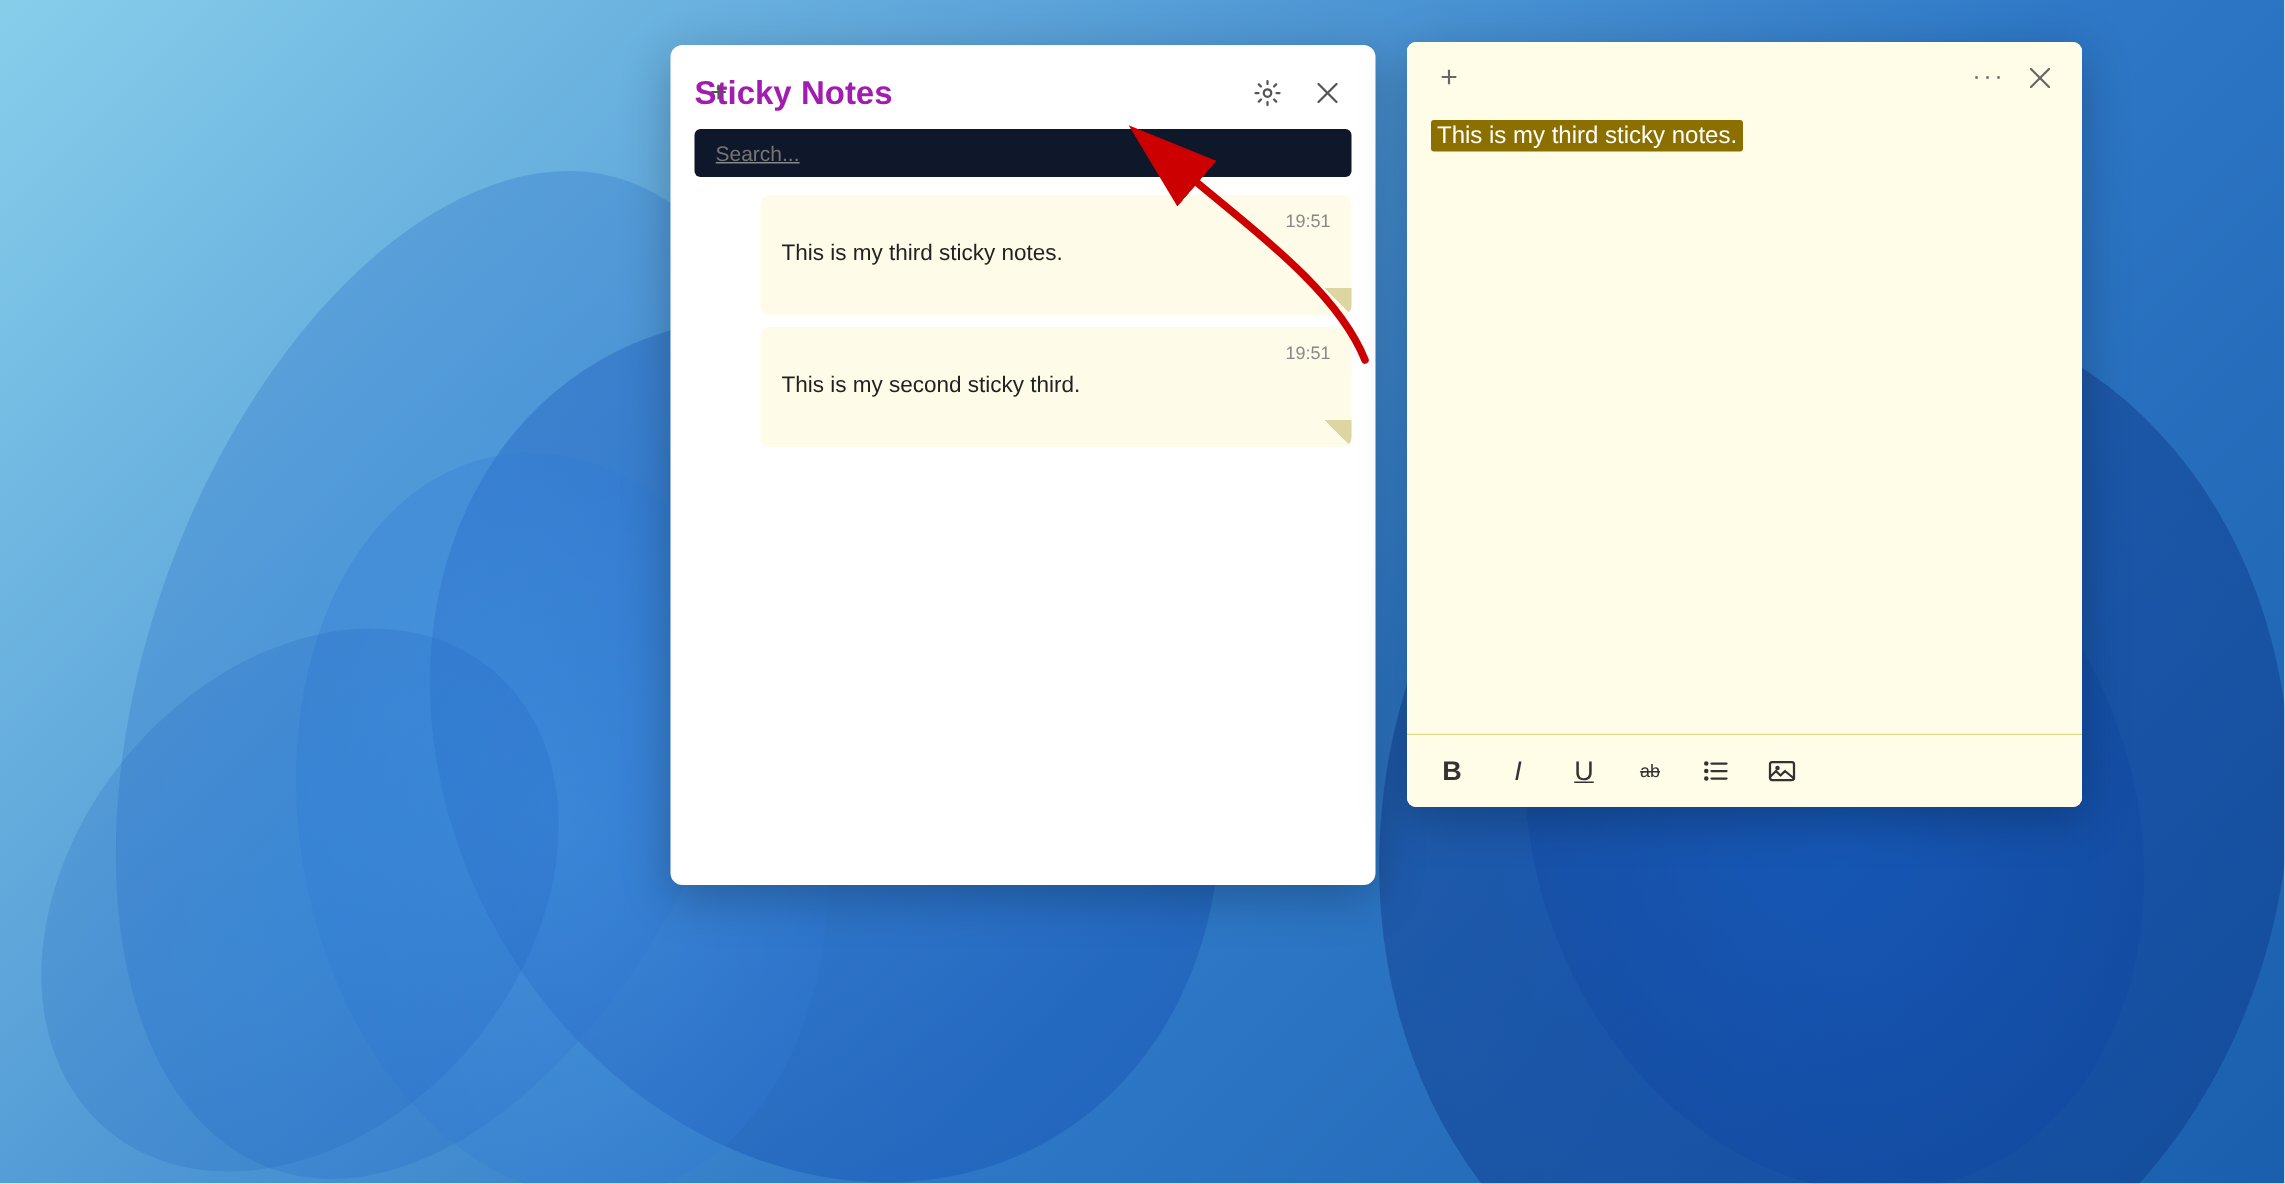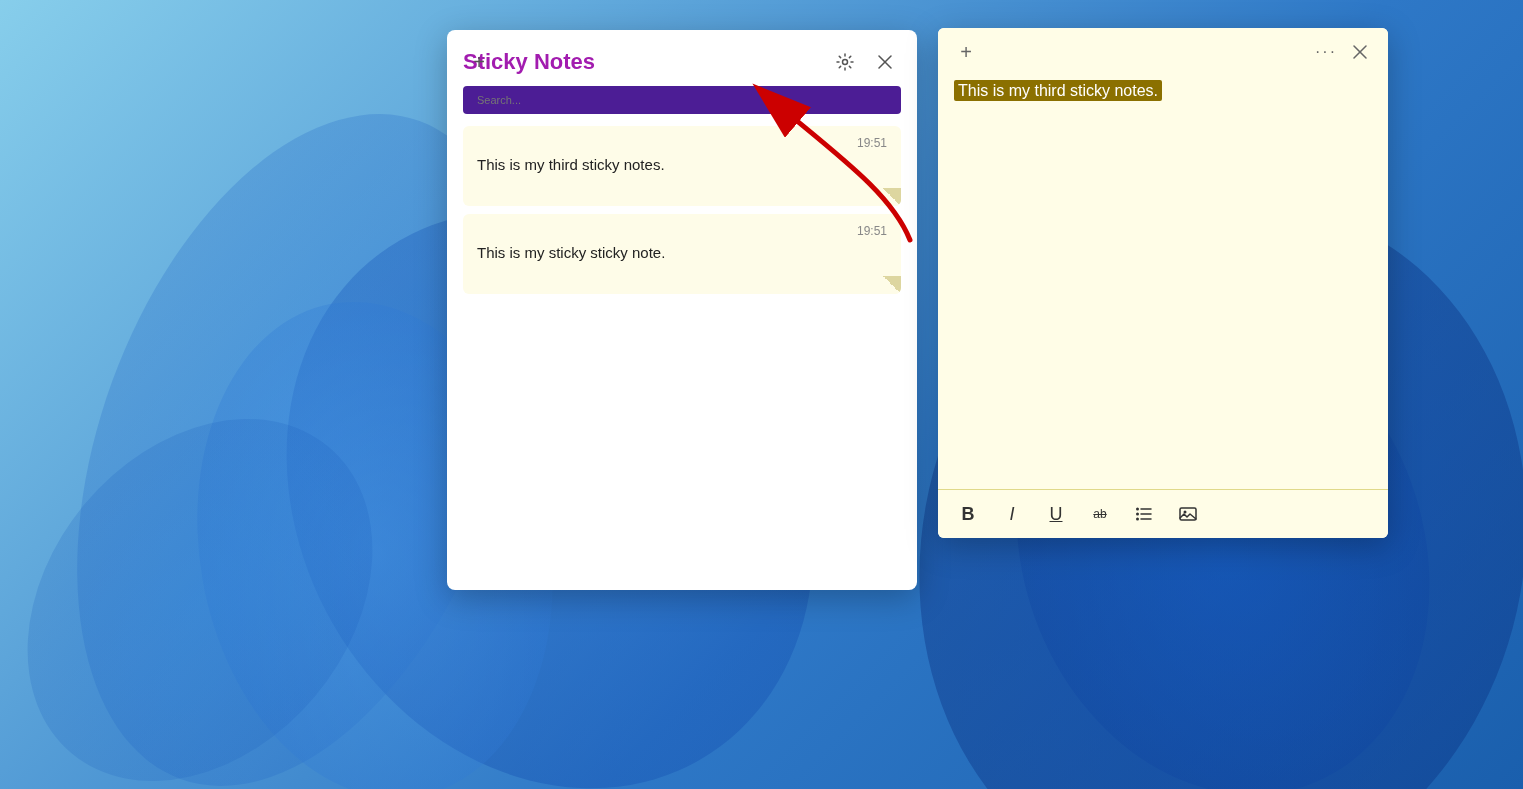--- a/index.html
+++ b/index.html
@@ -71,46 +71,48 @@
       color: #555;
       width: 32px;
       height: 32px;
       display: flex;
       align-items: center;
       justify-content: center;
     }
 
     .search-bar {
       margin: 8px 16px 12px 16px;
-      background: #4c1d95;
+      background: #0f172a;
       border-radius: 4px;
       padding: 8px 14px;
       color: #888;
-      font-size: 11px;
+      font-size: 14px;
       border: none;
       outline: none;
       width: calc(100% - 32px);
+      text-decoration: underline;
     }
 
     .notes-list {
       flex: 1;
       overflow-y: auto;
       padding: 0 16px;
       display: flex;
       flex-direction: column;
       gap: 8px;
     }
 
     .note-card {
       background: #fefce8;
       border-radius: 6px;
       padding: 10px 14px 14px 14px;
       cursor: pointer;
       position: relative;
       min-height: 80px;
+      margin-left: 44px;
     }
 
     .note-card.active {
       background: #fefce8;
     }
 
     .note-card-time {
       font-size: 12px;
       color: #888;
       text-align: right;
@@ -297,21 +299,21 @@
 
     <div class="notes-list">
 
       <div class="note-card active">
         <span class="note-card-time">19:51</span>
         <span class="note-card-text">This is my third sticky notes.</span>
       </div>
 
       <div class="note-card">
         <span class="note-card-time">19:51</span>
-        <span class="note-card-text">This is my sticky sticky note.</span>
+        <span class="note-card-text">This is my second sticky third.</span>
       </div>
 
 
     </div>
   </div>
 
   <div class="note-editor-window">
 
     <div class="editor-titlebar">
       <button class="editor-add-btn">+</button>

